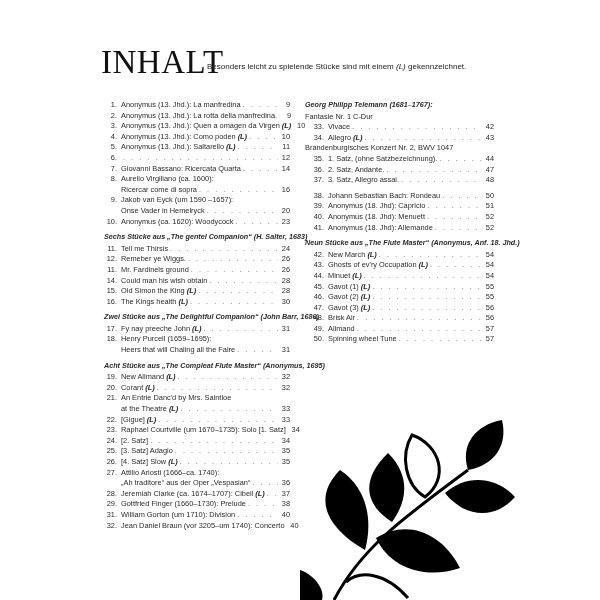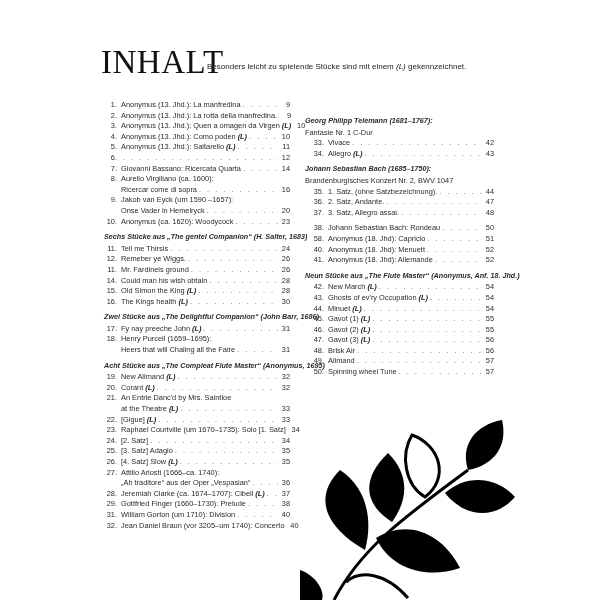--- a/index.html
+++ b/index.html
@@ -259,38 +259,37 @@
       <div class="entry">
         <span class="num">32.</span>
         <span class="txt">Jean Daniel Braun (vor 3205–um 1740): Concerto</span>
         <span class="dots"></span>
         <span class="page">40</span>
       </div>
     </div>
 </div>
 
 <div class="col col-right">
-  <div class="section" style="margin-top:16px">Georg Philipp Telemann (1681–1767):</div>
+  <div class="section" style="margin-top:0">Georg Philipp Telemann (1681–1767):</div>
   <div class="plain">Fantasie Nr. 1 C-Dur</div>
   <div class="indent">
       <div class="entry">
         <span class="num">33.</span>
         <span class="txt">Vivace</span>
         <span class="dots"></span>
         <span class="page">42</span>
       </div>
       <div class="entry">
         <span class="num">34.</span>
         <span class="txt">Allegro</span>
         <span class="lmark">(L)</span>
         <span class="dots"></span>
         <span class="page">43</span>
       </div>
     </div>
-  <div class="section">Johann Sebastian Bach (1685–1750):</div>
   <div class="plain">Brandenburgisches Konzert Nr. 2, BWV 1047</div>
   <div class="indent">
       <div class="entry">
         <span class="num">35.</span>
         <span class="txt">1. Satz, (ohne Satzbezeichnung).</span>
         <span class="dots"></span>
         <span class="page">44</span>
       </div>
       <div class="entry">
         <span class="num">36.</span>
@@ -307,21 +306,21 @@
     </div>
   <div class="gap"></div>
   <div class="indent">
       <div class="entry">
         <span class="num">38.</span>
         <span class="txt">Johann Sebastian Bach: Rondeau</span>
         <span class="dots"></span>
         <span class="page">50</span>
       </div>
       <div class="entry">
-        <span class="num">58.</span>
+        <span class="num">39.</span>
         <span class="txt">Anonymus (18. Jhd): Capricio</span>
         <span class="dots"></span>
         <span class="page">51</span>
       </div>
       <div class="entry">
         <span class="num">40.</span>
         <span class="txt">Anonymus (18. Jhd): Menuett</span>
         <span class="dots"></span>
         <span class="page">52</span>
       </div>

